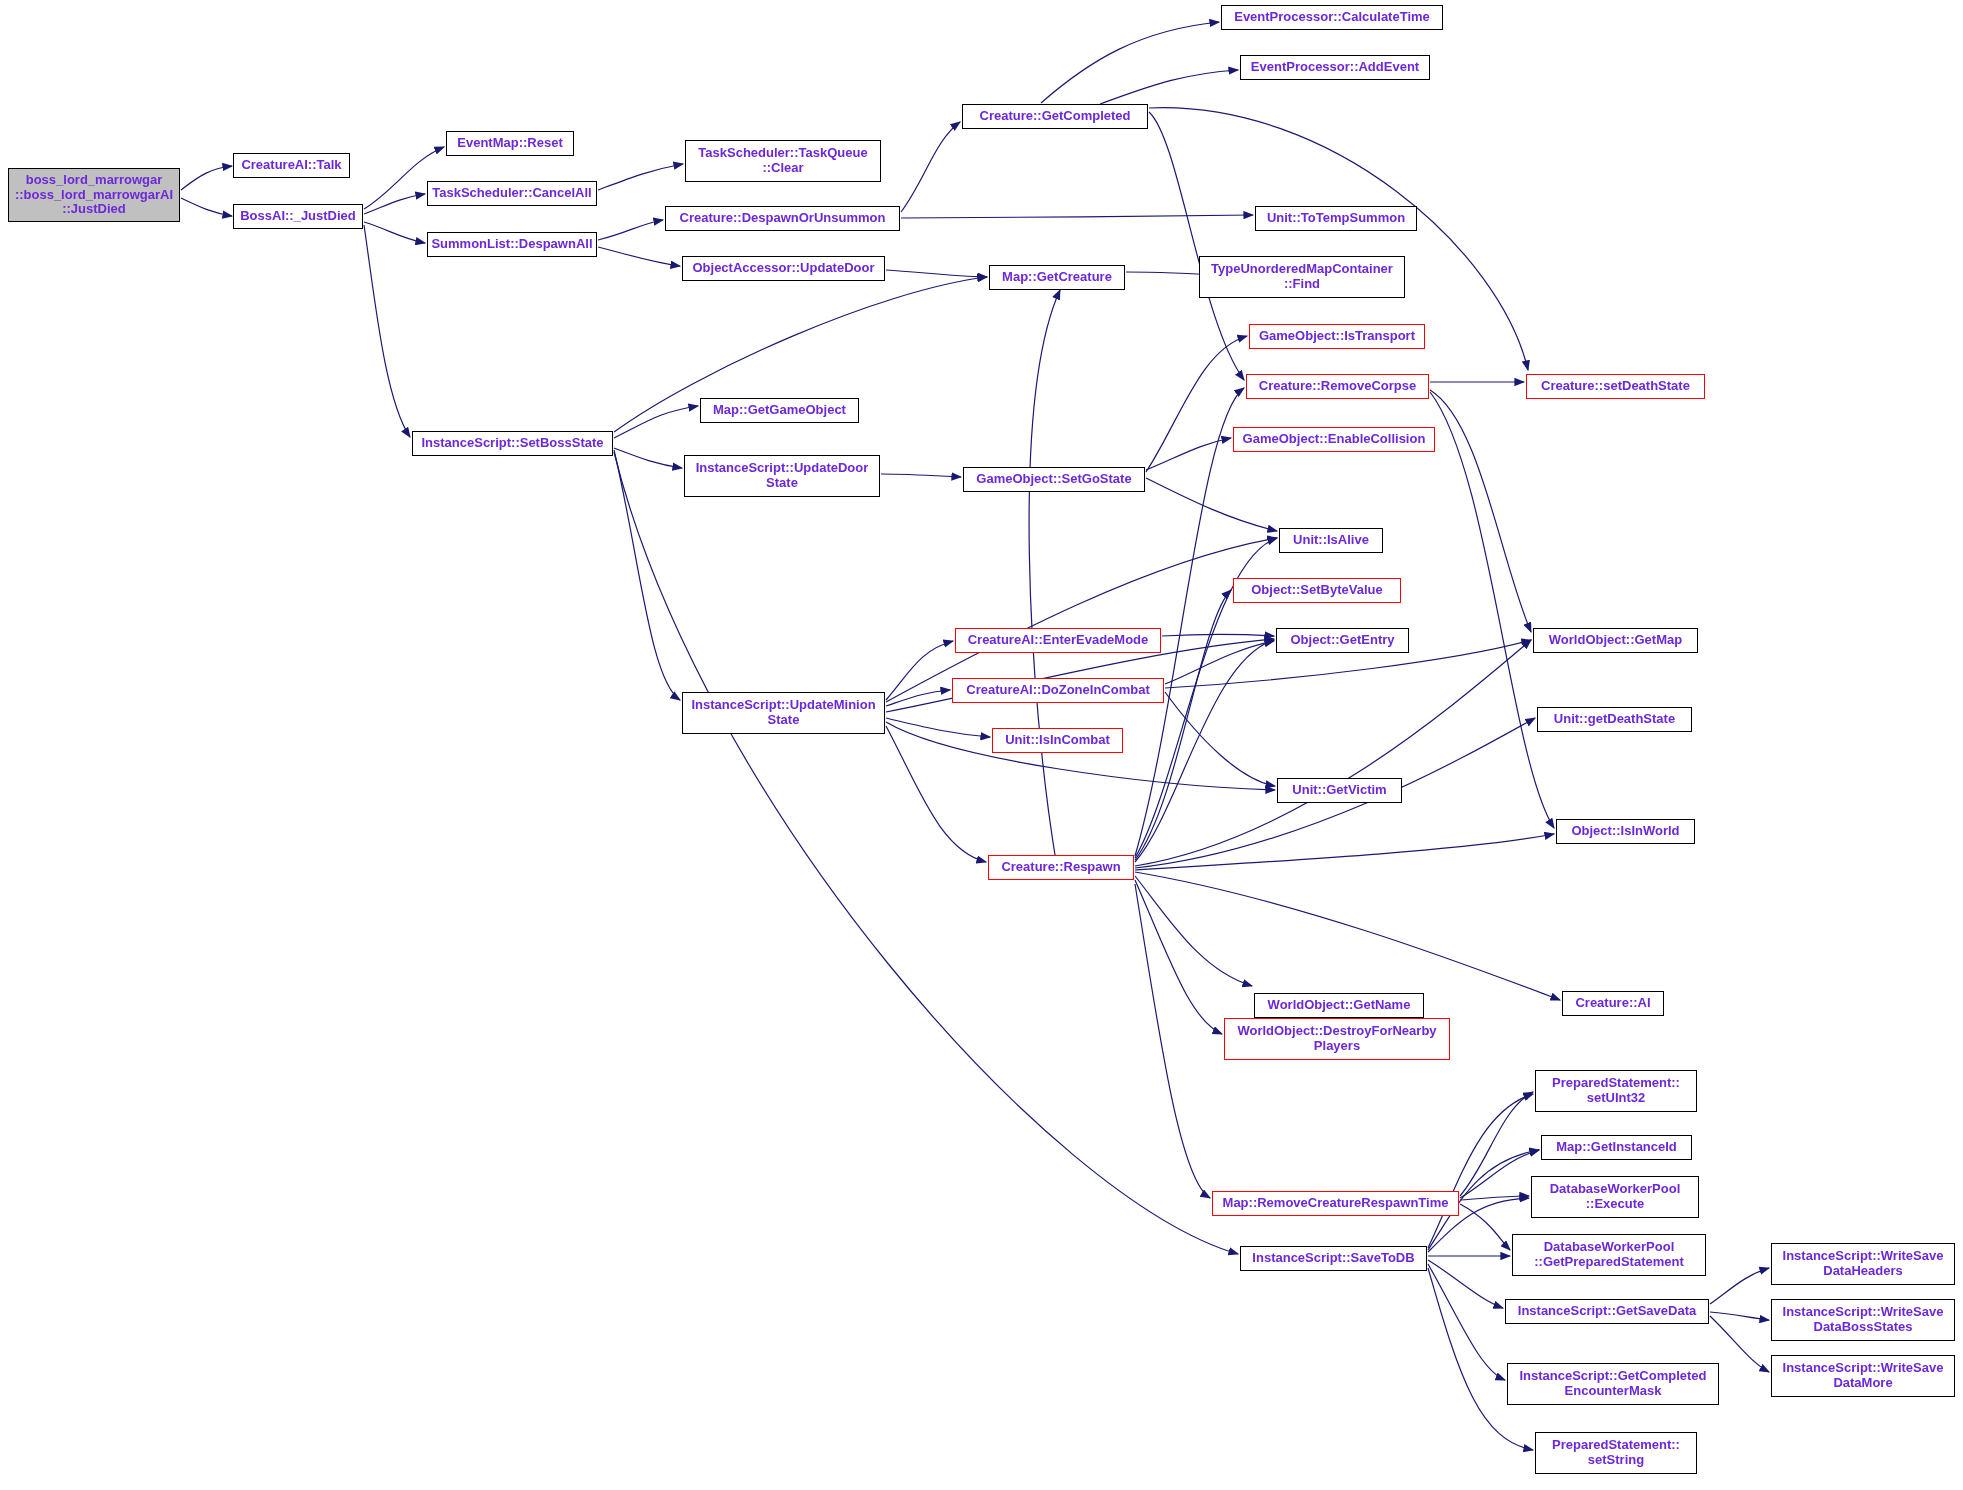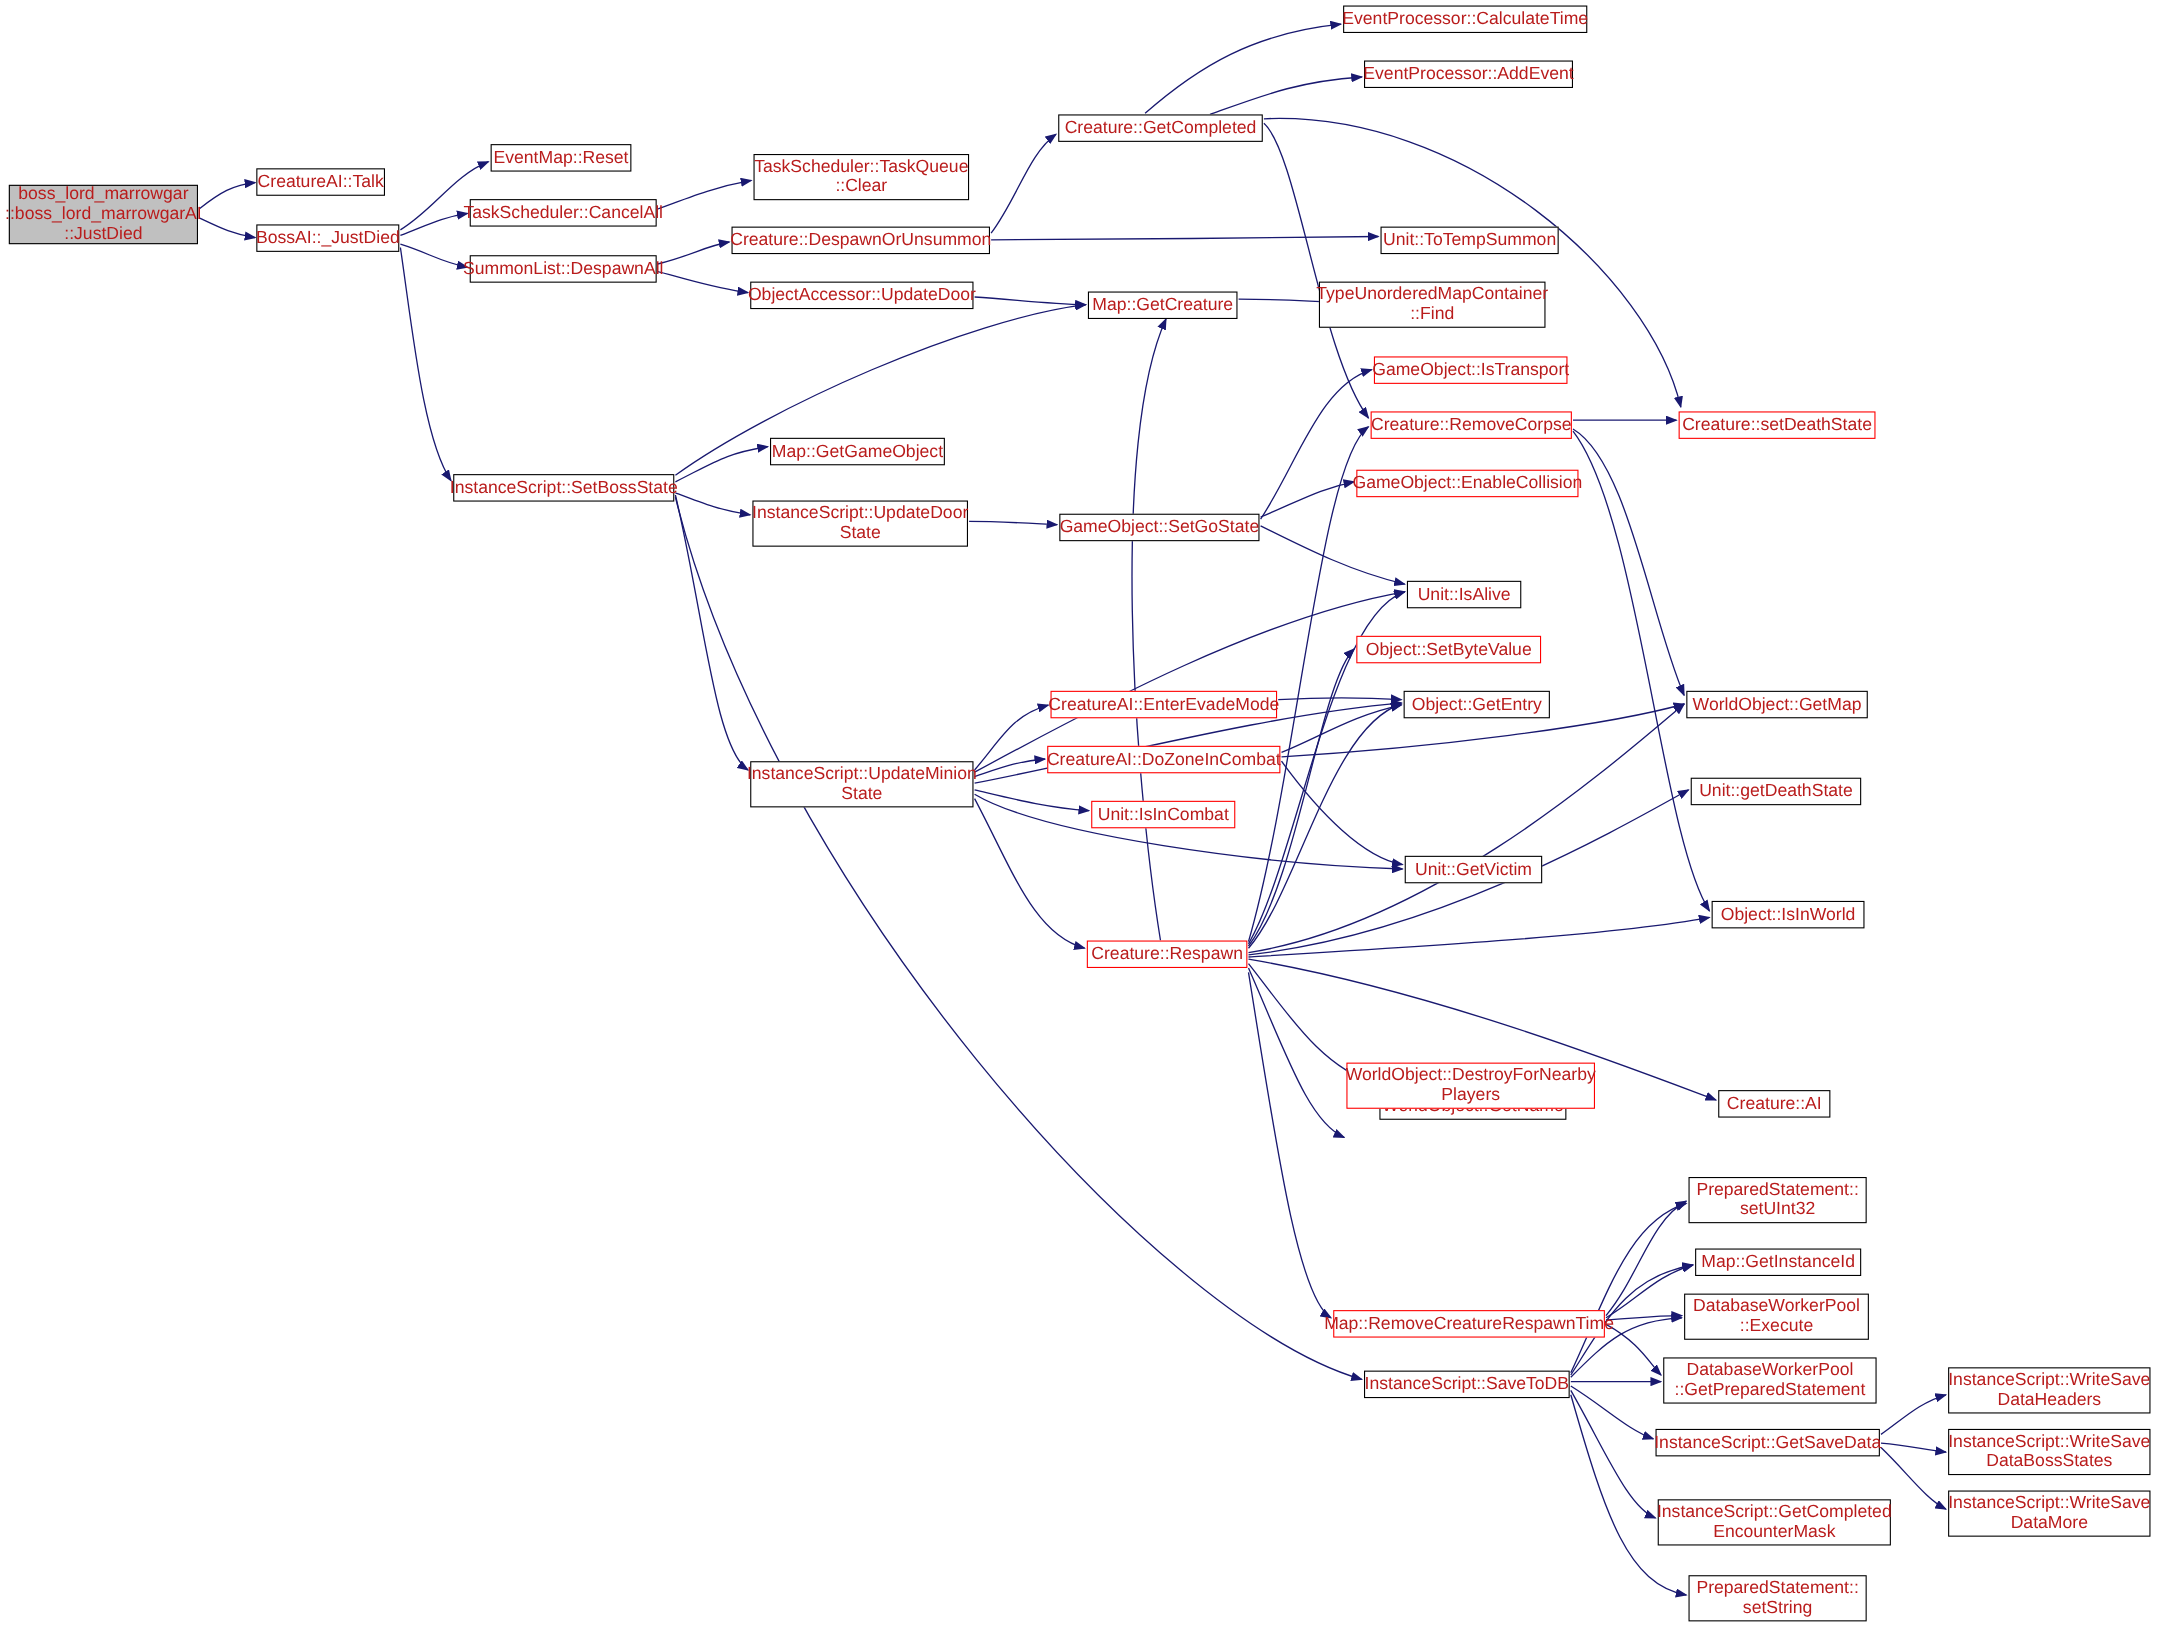--- a/index.html
+++ b/index.html
@@ -20,29 +20,30 @@
     top: 0;
     width: 1963px;
     height: 1490px;
     pointer-events: none;
   }
   .node {
     position: absolute;
     box-sizing: border-box;
     border: 1px solid #000000;
     background: #ffffff;
-    color: #b91c1c;
-    font-size: 16px;
+    color: #6d28d9;
+    font-size: 13px;
     line-height: 1.12;
     display: flex;
     align-items: center;
     justify-content: center;
     text-align: center;
     white-space: pre-line;
     padding: 1px 3px;
+    font-weight: bold;
   }
   .node.red {
     border-color: #ff0000;
   }
   .node.root {
     background: #c0c0c0;
     border-color: #000000;
   }
 </style>
 </head>
@@ -178,21 +179,21 @@
       <div class="node red" style="left: 955px; top: 628px; width: 206px; height: 25px;">CreatureAI::EnterEvadeMode</div>
       <div class="node red" style="left: 952px; top: 678px; width: 212px; height: 25px;">CreatureAI::DoZoneInCombat</div>
       <div class="node" style="left: 682px; top: 692px; width: 203px; height: 42px;">InstanceScript::UpdateMinion
 State</div>
       <div class="node red" style="left: 992px; top: 728px; width: 131px; height: 25px;">Unit::IsInCombat</div>
       <div class="node" style="left: 1537px; top: 707px; width: 155px; height: 25px;">Unit::getDeathState</div>
       <div class="node" style="left: 1277px; top: 778px; width: 125px; height: 25px;">Unit::GetVictim</div>
       <div class="node" style="left: 1556px; top: 819px; width: 139px; height: 25px;">Object::IsInWorld</div>
       <div class="node red" style="left: 988px; top: 855px; width: 146px; height: 25px;">Creature::Respawn</div>
       <div class="node" style="left: 1254px; top: 978px; width: 170px; height: 25px; margin-top: 15px;">WorldObject::GetName</div>
-      <div class="node red" style="left: 1224px; top: 966px; width: 226px; height: 42px; text-align: center;">WorldObject::DestroyForNearby
+      <div class="node red" style="left: 1224px; top: 1018px; width: 226px; height: 42px; text-align: center;">WorldObject::DestroyForNearby
 Players</div>
       <div class="node" style="left: 1562px; top: 991px; width: 102px; height: 25px;">Creature::AI</div>
       <div class="node" style="left: 1535px; top: 1070px; width: 162px; height: 42px;">PreparedStatement::
 setUInt32</div>
       <div class="node" style="left: 1541px; top: 1135px; width: 151px; height: 25px;">Map::GetInstanceId</div>
       <div class="node" style="left: 1531px; top: 1176px; width: 168px; height: 42px;">DatabaseWorkerPool
 ::Execute</div>
       <div class="node red" style="left: 1212px; top: 1191px; width: 247px; height: 25px;">Map::RemoveCreatureRespawnTime</div>
       <div class="node" style="left: 1240px; top: 1246px; width: 187px; height: 25px;">InstanceScript::SaveToDB</div>
       <div class="node" style="left: 1512px; top: 1234px; width: 194px; height: 42px;">DatabaseWorkerPool

